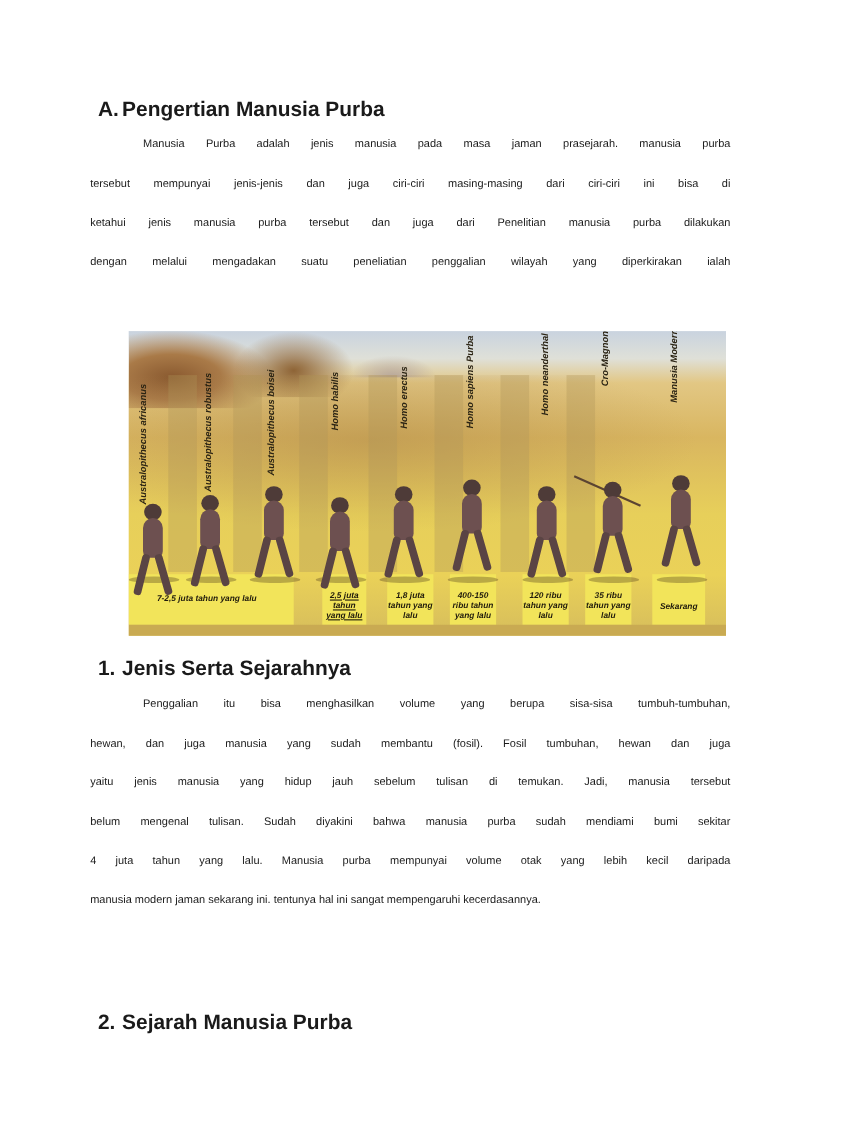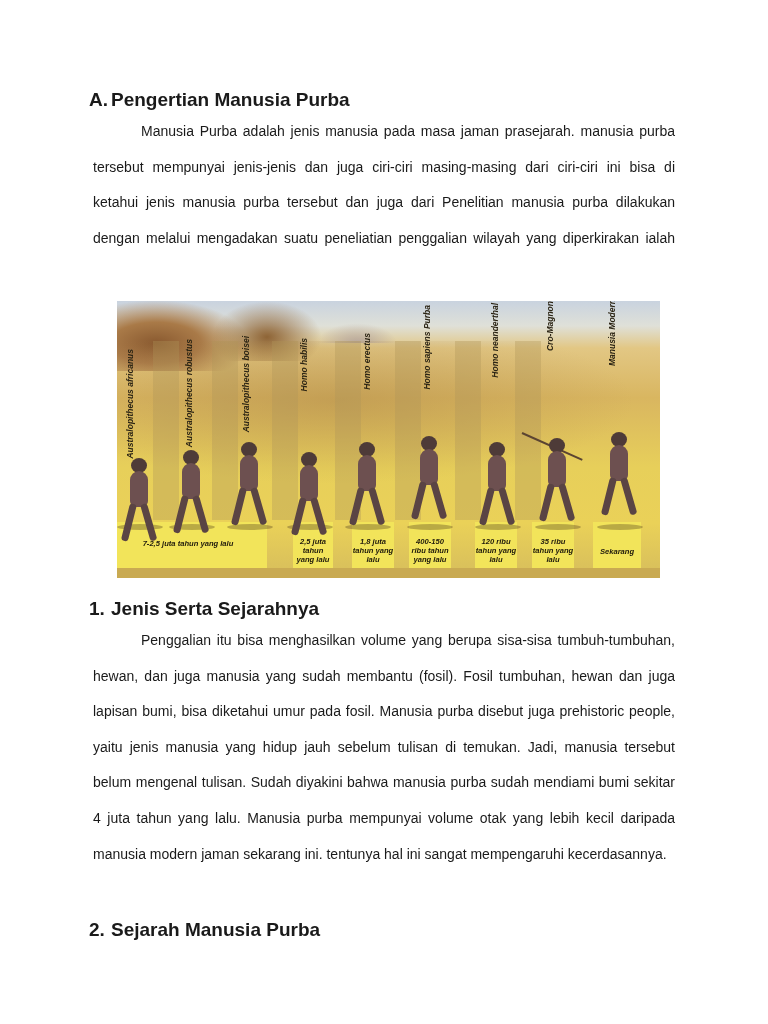--- a/index.html
+++ b/index.html
@@ -1,21 +1,21 @@
 <!DOCTYPE html>
 <html><head>
 <meta charset="utf-8">
 <style>
   html, body { margin: 0; padding: 0; background: #ffffff; }
   body { width: 768px; height: 1024px; position: relative; overflow: hidden;
          font-family: "Liberation Sans", "DejaVu Sans", sans-serif; color: #1a1a1a; }
   .page { position: absolute; left: 0; top: 0; width: 768px; height: 1024px; }
   .heading { position: absolute; left: 89px; font-size: 19px; font-weight: bold; white-space: nowrap; }
   .heading .num { display: inline-block; width: 22px; }
-  .para { position: absolute; left: 93px; width: 582px; font-size: 14px; }
+  .para { position: absolute; left: 82px; width: 582px; font-size: 10px; }
   .line { height: 35.6px; line-height: 17px; text-align: justify; text-align-last: justify; white-space: nowrap; overflow: visible; }
   .line.first { text-indent: 48px; }
   .line.last { text-align-last: left; }
   
   .figure { position: absolute; left: 117px; top: 301px; width: 543px; height: 277px; overflow: hidden;
             background: linear-gradient(180deg, #c9d3df 0%, #dfe0d8 9%, #e2c784 17%, #d9b660 35%, #e7cf5a 60%, #ead158 80%, #d6bd5c 100%); }
   .sky-hill { position: absolute; left: 0; top: 0; width: 130px; height: 70px;
               background: radial-gradient(ellipse at 30% 60%, #8a5a30 0%, #a97a48 35%, rgba(190,150,90,0) 72%); }
   .hill2 { position: absolute; left: 95px; top: 0; width: 110px; height: 60px;
            background: radial-gradient(ellipse at 50% 60%, #8e6436 0%, rgba(180,140,80,0) 70%); }
@@ -144,38 +144,37 @@
       </div>
     <div class="figure-person" style="left:490px; height:96px;">
         <div class="shadow" style="top:92px;"></div>
         <div class="head"></div>
         <div class="body"></div>
         <div class="leg1"></div>
         <div class="leg2"></div>
       </div>
 
     <div class="band-text" style="left:6px; width:130px; bottom:30px;">7-2,5 juta tahun yang lalu</div>
-    <div class="band-text" style="left:176px; width:40px; white-space:normal;">2,5 juta tahun yang lalu</div>
+    <div class="band-text" style="left:176px; width:40px; white-space:normal;text-decoration:underline;">2,5 juta tahun yang lalu</div>
     <div class="band-text" style="left:235px; width:42px; white-space:normal;">1,8 juta tahun yang lalu</div>
     <div class="band-text" style="left:292px; width:42px; white-space:normal;">400-150 ribu tahun yang lalu</div>
     <div class="band-text" style="left:358px; width:42px; white-space:normal;">120 ribu tahun yang lalu</div>
     <div class="band-text" style="left:415px; width:42px; white-space:normal;">35 ribu tahun yang lalu</div>
     <div class="band-text" style="left:476px; width:48px; bottom:22px;">Sekarang</div>
 
     <div class="bottom-strip"></div>
   </div>
 
   <div class="heading" style="top:598px;">
     <span class="num">1.</span><span>Jenis Serta Sejarahnya</span>
   </div>
 
   <div class="para" style="top:632px;">
     <div class="line first">Penggalian itu bisa menghasilkan volume yang berupa sisa-sisa tumbuh-tumbuhan,</div>
     <div class="line">hewan, dan juga manusia yang sudah membantu (fosil). Fosil tumbuhan, hewan dan juga</div>
-    <div class="line">lapisan bumi, bisa diketahui umur pada fosil. Manusia purba disebut juga prehistoric people,</div>
     <div class="line">yaitu jenis manusia yang hidup jauh sebelum tulisan di temukan. Jadi, manusia tersebut</div>
     <div class="line">belum mengenal tulisan. Sudah diyakini bahwa manusia purba sudah mendiami bumi sekitar</div>
     <div class="line">4 juta tahun yang lalu. Manusia purba mempunyai volume otak yang lebih kecil daripada</div>
     <div class="line last">manusia modern jaman sekarang ini. tentunya hal ini sangat mempengaruhi kecerdasannya.</div>
   </div>
 
   <div class="heading" style="top:919px;">
     <span class="num">2.</span><span>Sejarah Manusia Purba</span>
   </div>
 

